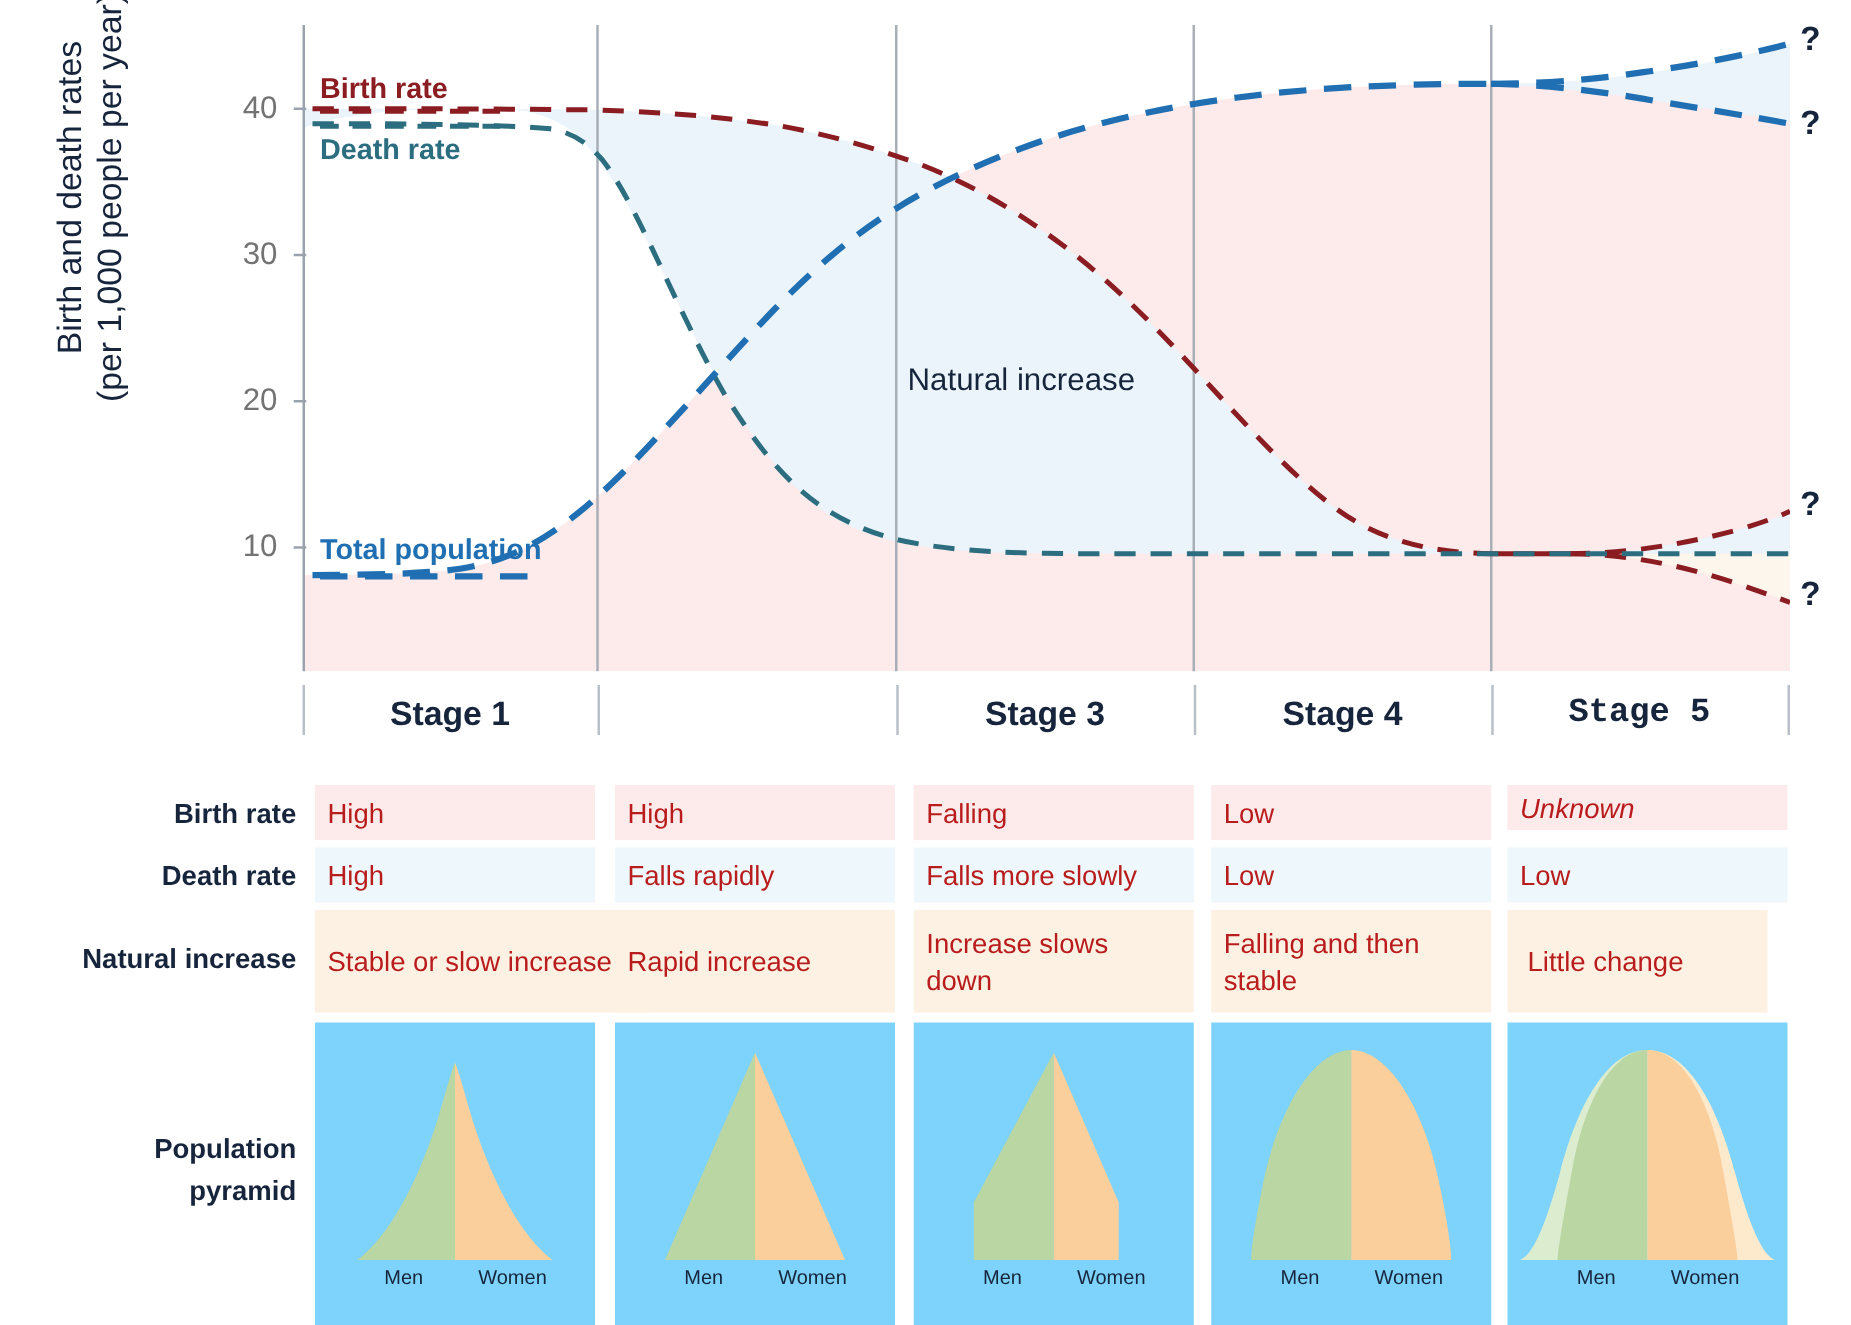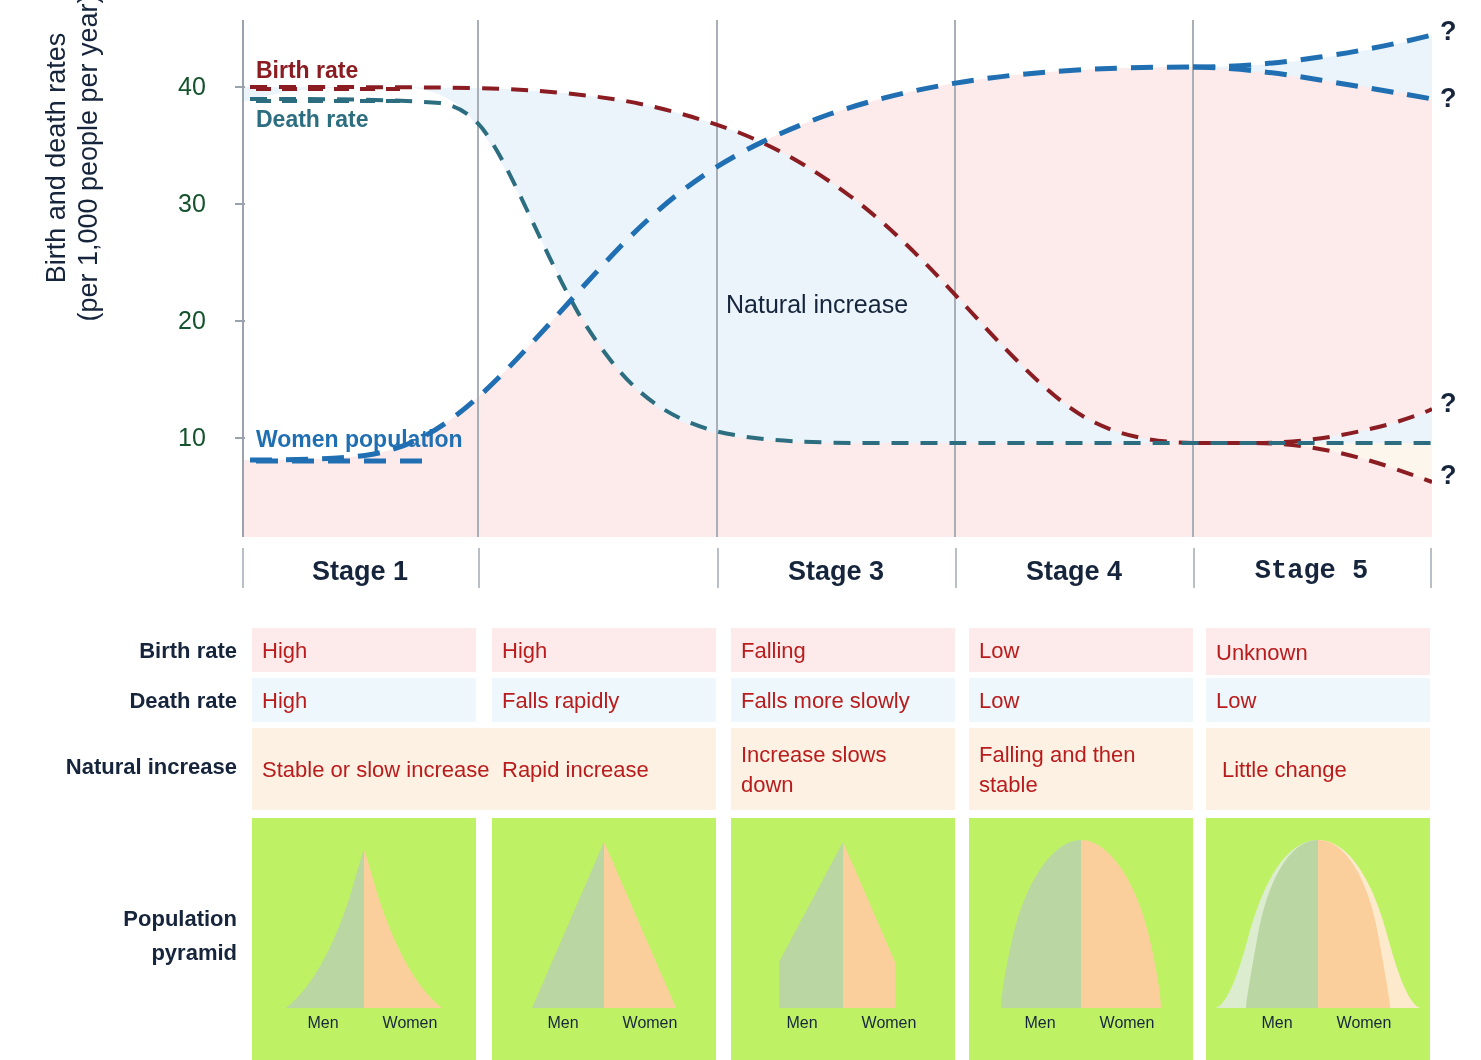--- a/index.html
+++ b/index.html
@@ -29,22 +29,22 @@
   .ylabel-line{
     font-size:27px;
     line-height:32px;
     color:#16253c;
     white-space:nowrap;
   }
 
   .tick-text{
     position:absolute;
     font-size:25px;
-    color:#14532d;
-    text-align:center;
+    color:#737373;
+    text-align:right;
     width:60px;
   }
 
   .legend-text{position:absolute;font-size:23px;font-weight:bold;white-space:nowrap;}
   .qmark{position:absolute;font-size:27px;font-weight:bold;color:#16253c;}
 
   .nat-inc-label{
     position:absolute;
     font-size:25px;
     color:#16253c;
@@ -81,21 +81,21 @@
     padding:8px 10px 6px 10px;
     font-size:22px;
     color:#b91c1c;
     line-height:30px;
     display:flex;
     align-items:center;
   }
   .cell.c-birth{background:#fdeaea;}
   .cell.c-death{background:#eef7fb;}
   .cell.c-nat{background:#fdf1e3;}
-  .pyr-cell{position:absolute;background:#bef264;}
+  .pyr-cell{position:absolute;background:#7dd3fc;}
   .pyr-svg{position:absolute;left:0;top:0;}
   .pyr-men,.pyr-women{
     position:absolute;
     font-size:16px;
     color:#16253c;
     text-align:center;
     white-space:nowrap;
   }
 </style>
 </head>
@@ -182,21 +182,21 @@
       <div class="ylabel-line">(per 1,000 people per year)</div>
     </div>
 
     <div class="tick-text" style="left:162px;top:72px;">40</div>
     <div class="tick-text" style="left:162px;top:189px;">30</div>
     <div class="tick-text" style="left:162px;top:306px;">20</div>
     <div class="tick-text" style="left:162px;top:423px;">10</div>
 
     <div class="legend-text" style="left:256px;top:57px;color:#8a1c22;">Birth rate</div>
     <div class="legend-text" style="left:256px;top:106px;color:#2c6d80;">Death rate</div>
-    <div class="legend-text" style="left:256px;top:426px;color:#1f6fb2;">Women population</div>
+    <div class="legend-text" style="left:256px;top:426px;color:#1f6fb2;">Total population</div>
 
     <div class="nat-inc-label" style="left:726px;top:290px;">Natural increase</div>
 
     <div class="qmark" style="left:1440px;top:16px;">?</div>
     <div class="qmark" style="left:1440px;top:83px;">?</div>
     <div class="qmark" style="left:1440px;top:388px;">?</div>
     <div class="qmark" style="left:1440px;top:460px;">?</div>
   </div>
 
   <div id="stage-row">
@@ -218,33 +218,33 @@
     <div class="row-label" style="left:0;top:14px;width:237px;">Birth rate</div>
     <div class="row-label" style="left:0;top:64px;width:237px;">Death rate</div>
     <div class="row-label" style="left:0;top:130px;width:237px;">Natural increase</div>
     <div class="row-label" style="left:0;top:282px;width:237px;">Population</div>
     <div class="row-label" style="left:0;top:316px;width:237px;">pyramid</div>
 
     <div class="cell c-birth" style="left:252px;top:8px;width:224px;height:44px;">High</div>
     <div class="cell c-birth" style="left:492px;top:8px;width:224px;height:44px;">High</div>
     <div class="cell c-birth" style="left:731px;top:8px;width:224px;height:44px;">Falling</div>
     <div class="cell c-birth" style="left:969px;top:8px;width:224px;height:44px;">Low</div>
-    <div class="cell c-birth" style="left:1206px;top:8px;width:224px;height:47px;">Unknown</div>
+    <div class="cell c-birth" style="left:1206px;top:8px;width:224px;height:36px;font-style:italic;">Unknown</div>
 
     <div class="cell c-death" style="left:252px;top:58px;width:224px;height:44px;">High</div>
     <div class="cell c-death" style="left:492px;top:58px;width:224px;height:44px;">Falls rapidly</div>
     <div class="cell c-death" style="left:731px;top:58px;width:224px;height:44px;">Falls more slowly</div>
     <div class="cell c-death" style="left:969px;top:58px;width:224px;height:44px;">Low</div>
     <div class="cell c-death" style="left:1206px;top:58px;width:224px;height:44px;">Low</div>
 
     <div class="cell c-nat" style="left:252px;top:108px;width:268px;height:82px;">Stable or slow increase</div>
     <div class="cell c-nat" style="left:492px;top:108px;width:224px;height:82px;">Rapid increase</div>
     <div class="cell c-nat" style="left:731px;top:108px;width:224px;height:82px;">Increase slows down</div>
     <div class="cell c-nat" style="left:969px;top:108px;width:224px;height:82px;">Falling and then stable</div>
-    <div class="cell c-nat" style="left:1206px;top:108px;width:224px;height:82px;padding-left:16px;">Little change</div>
+    <div class="cell c-nat" style="left:1206px;top:108px;width:208px;height:82px;padding-left:16px;">Little change</div>
 
     <div class="pyr-cell" style="left:252px;top:198px;width:224px;height:242px;">
       <svg class="pyr-svg" width="224" height="242">
         <path fill="#b9d6a3" d="M112,32 L112,190 L34,190 C60,170 82,128 98,78 C104,58 108,42 112,32 Z"></path>
         <path fill="#fbcf9c" d="M112,32 C116,42 120,58 126,78 C142,128 164,170 190,190 L112,190 Z"></path>
       </svg>
       <div class="pyr-men" style="left:30px;top:196px;width:82px;">Men</div>
       <div class="pyr-women" style="left:112px;top:196px;width:92px;">Women</div>
     </div>
 

